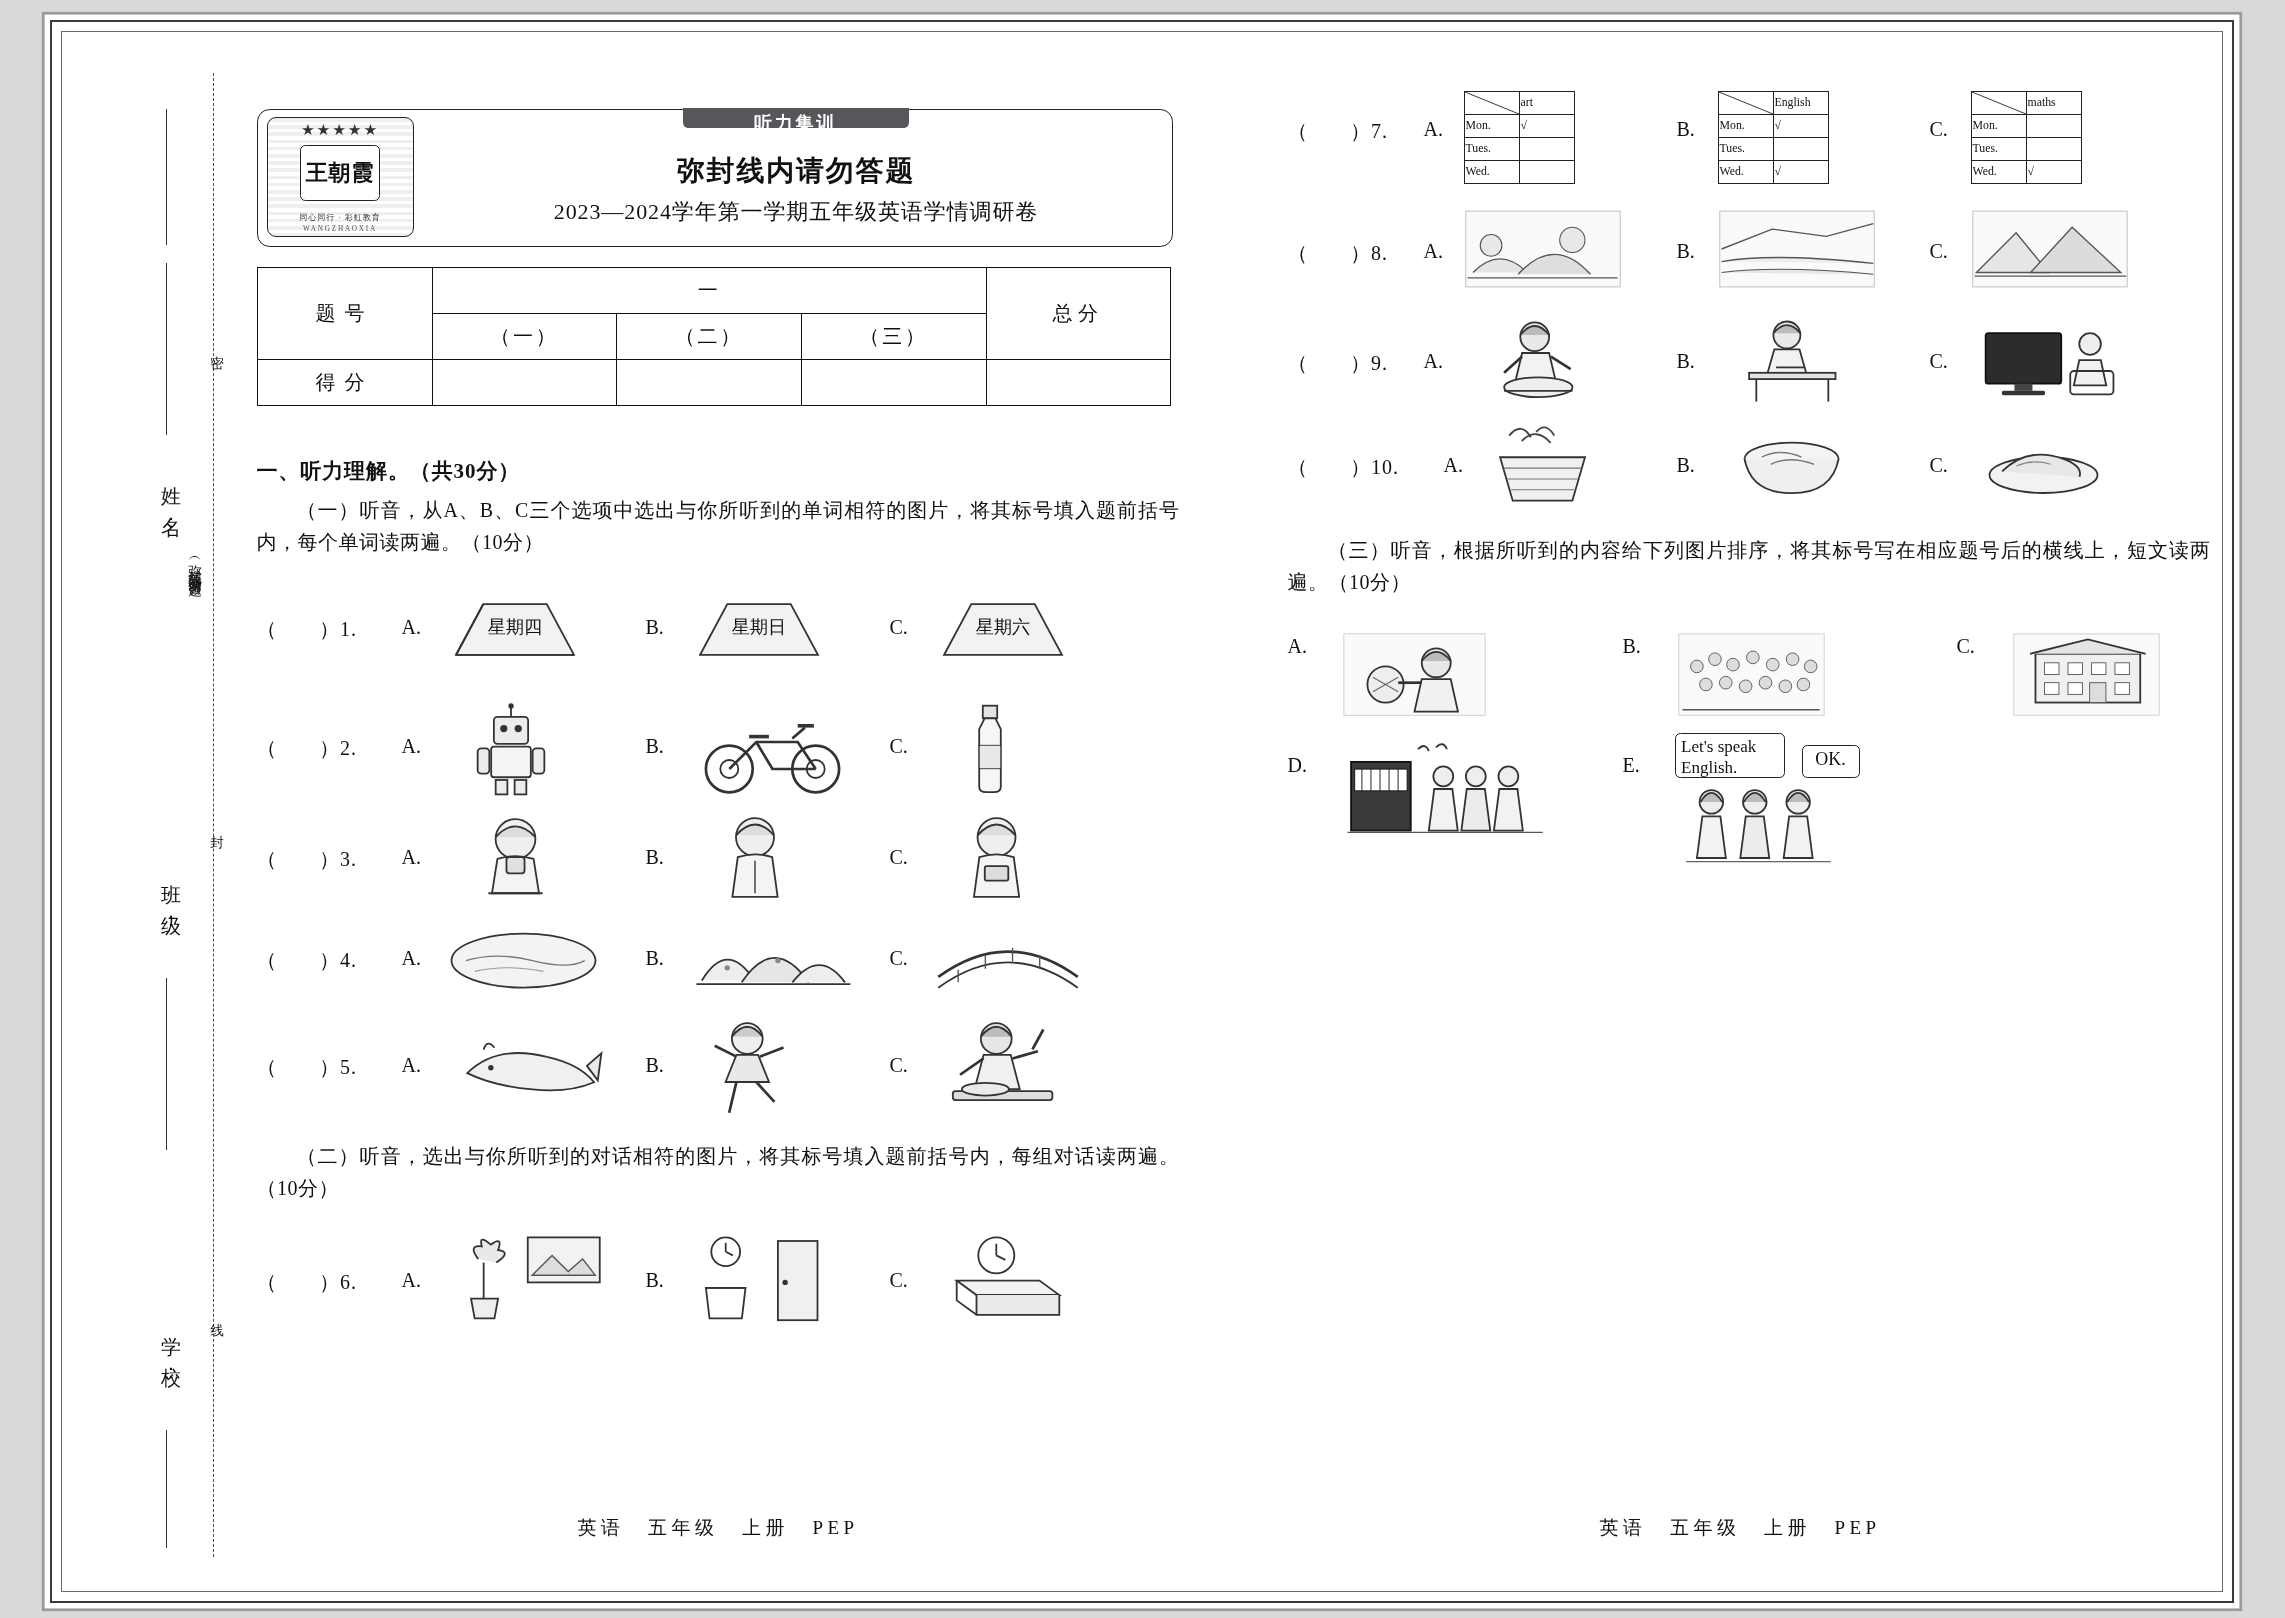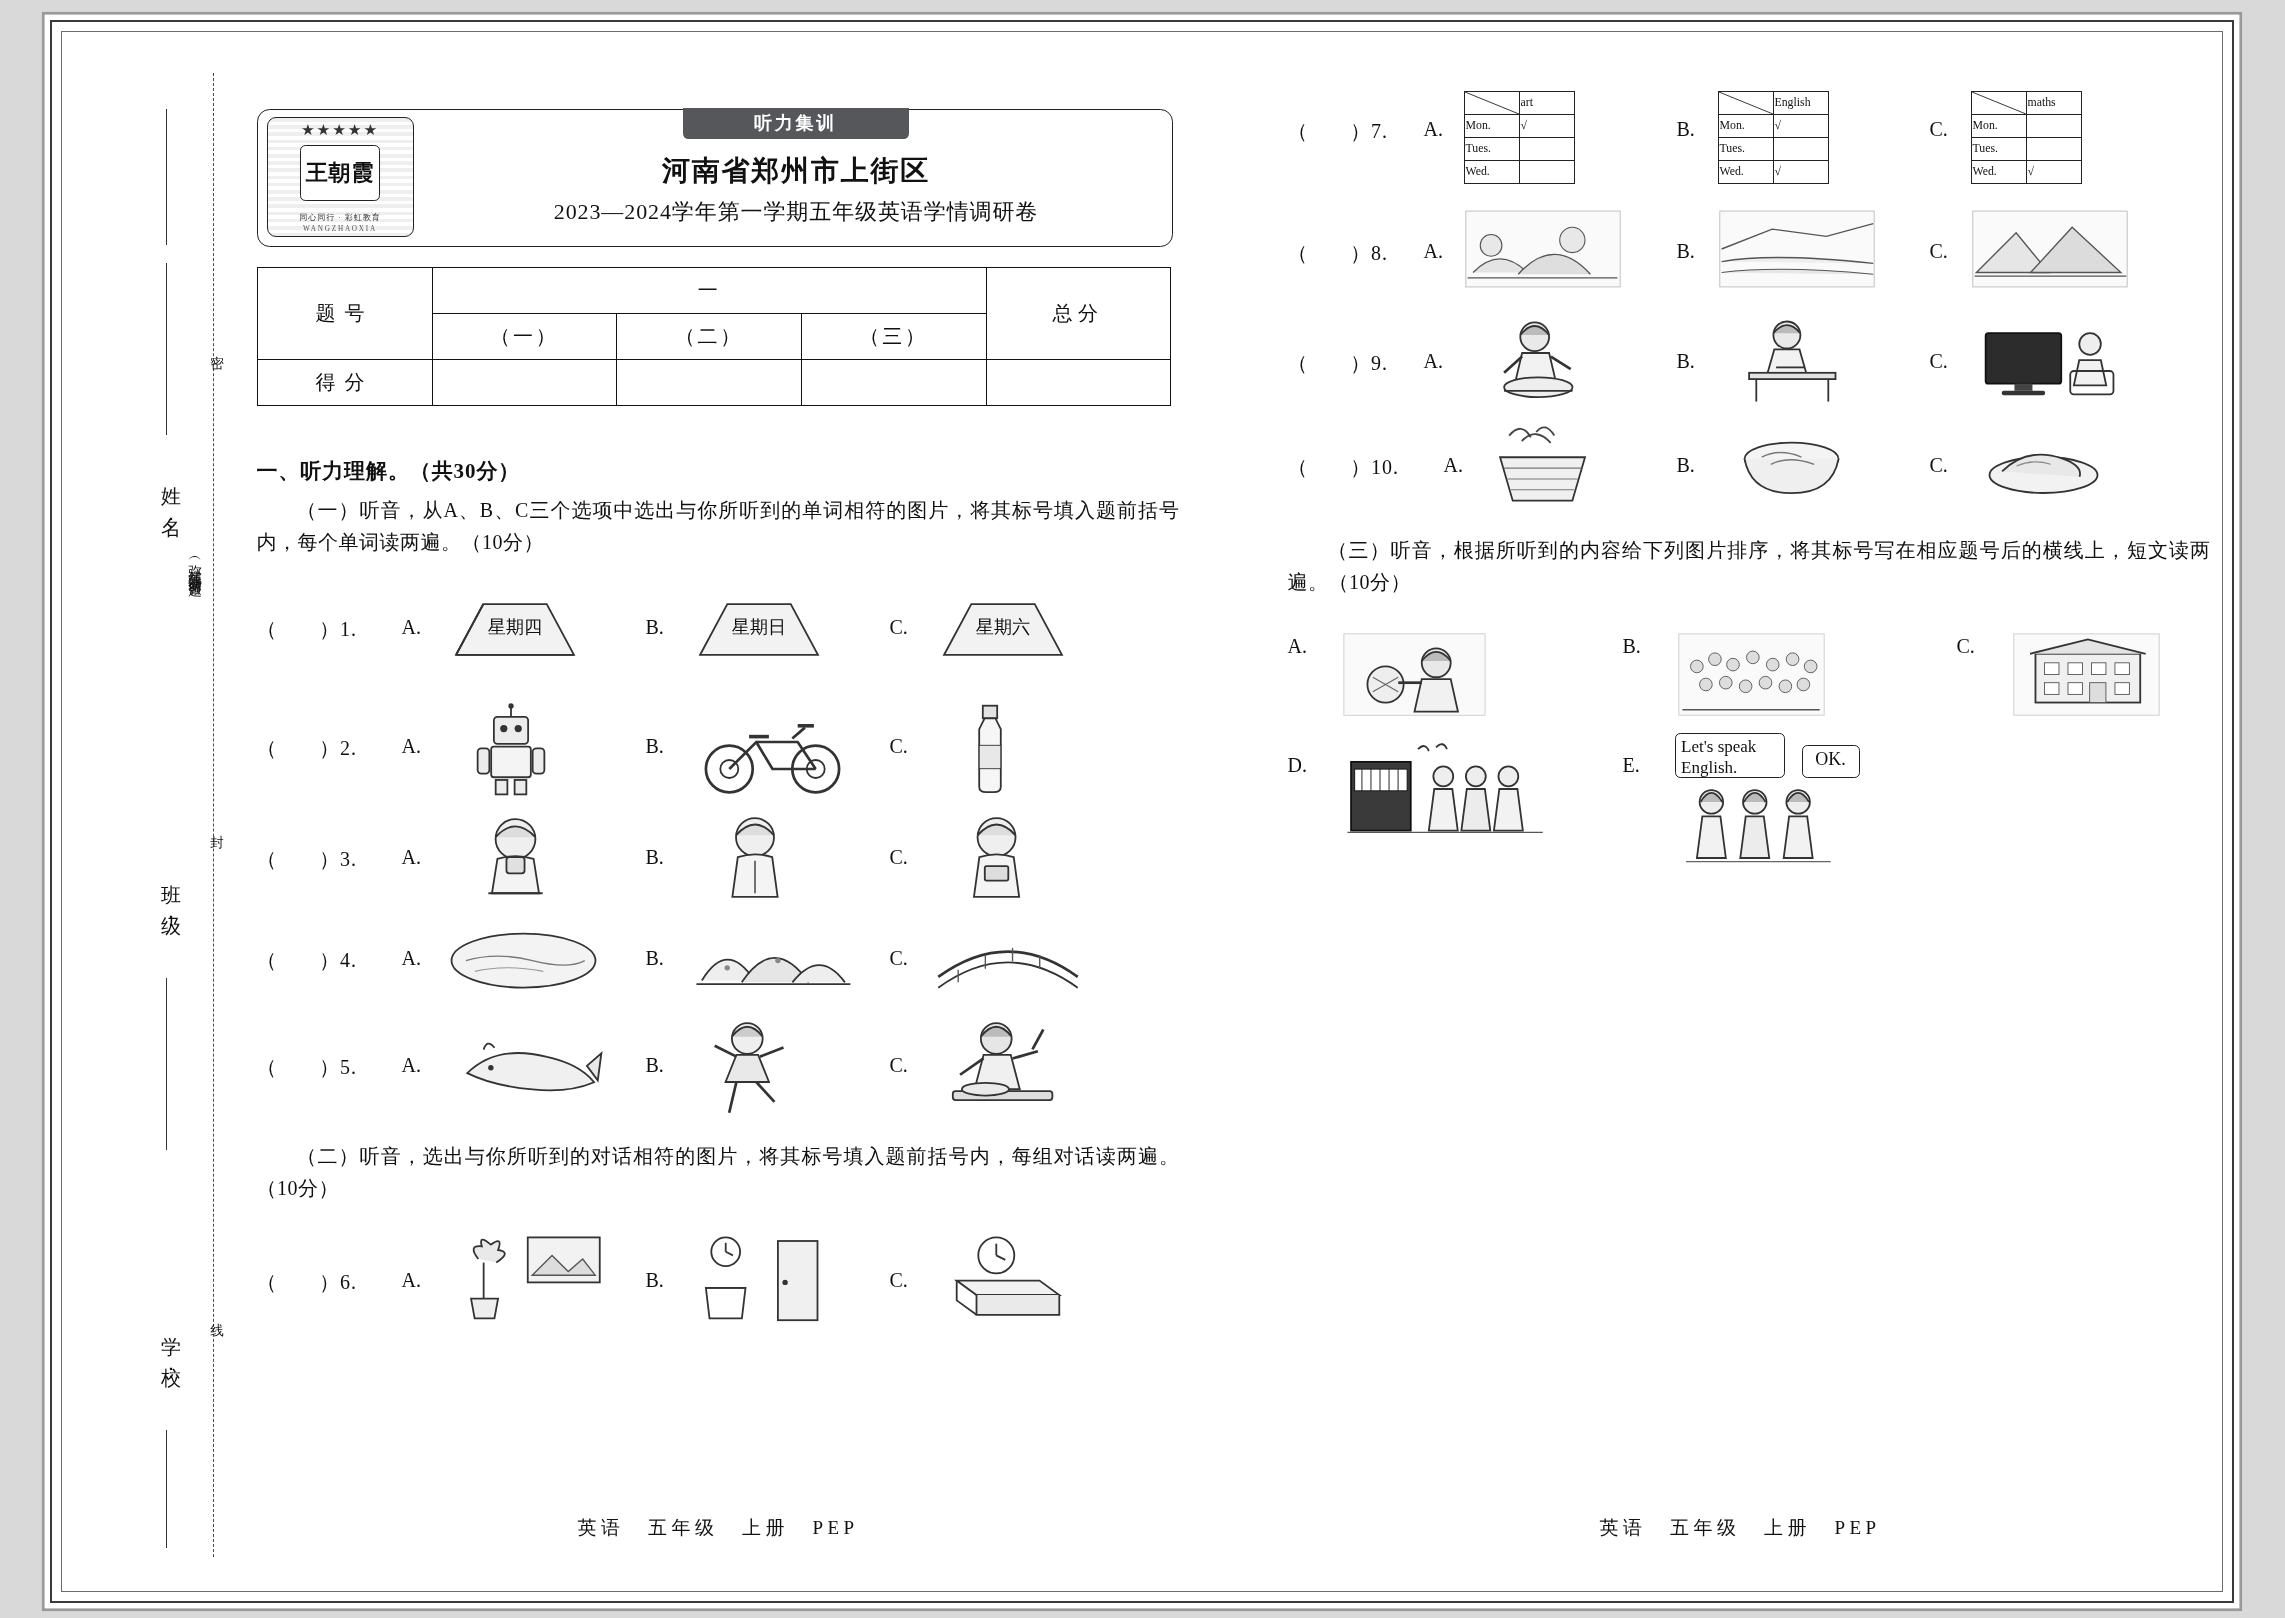--- a/index.html
+++ b/index.html
@@ -66,21 +66,21 @@
   }
   .logo .logosub{
     position:absolute;left:0;bottom:12.7px;width:100%;text-align:center;
     font-size:8.1px;color:#333;letter-spacing:0.9px;
   }
   .logo .logosub2{
     position:absolute;left:0;bottom:2.7px;width:100%;text-align:center;
     font-size:7.2px;color:#555;letter-spacing:1.8px;
   }
   .tagbadge{
-    position:absolute;left:425px;top:-1.8px;width:226px;height:31px;
+    position:absolute;left:425px;top:-1.8px;width:226px;height:20px;
     background:#55575a;color:#fff;border-radius:0 0 5.4px 5.4px;
     font-size:18px;line-height:31px;text-align:center;letter-spacing:2.7px;
     font-family:"Liberation Sans", sans-serif;font-weight:bold;
   }
   .title1{
     position:absolute;left:172px;top:42px;width:733px;text-align:center;
     font-size:28px;font-weight:bold;letter-spacing:1.8px;color:#111;
   }
   .title2{
     position:absolute;left:172px;top:87px;width:733px;text-align:center;
@@ -170,21 +170,21 @@
     <div class="col-left">
 
       <div class="head-box">
         <div class="logo">
           <div class="stars">★★★★★</div>
           <div class="seal">王朝霞</div>
           <div class="logosub">同心同行 · 彩虹教育</div>
           <div class="logosub2">WANGZHAOXIA</div>
         </div>
         <div class="tagbadge">听力集训</div>
-        <div class="title1">河南省郑州市上街区</div>
+        <div class="title1">弥封线内请勿答题</div>
         <div class="title2">2023—2024学年第一学期五年级英语学情调研卷</div>
       </div>
 
       <table class="score-tbl">
         <tbody>
             <tr>
           <td class="lbl" rowspan="2">题号</td>
           <td colspan="3">一</td>
           <td class="tot" rowspan="2">总分</td>
         </tr>

